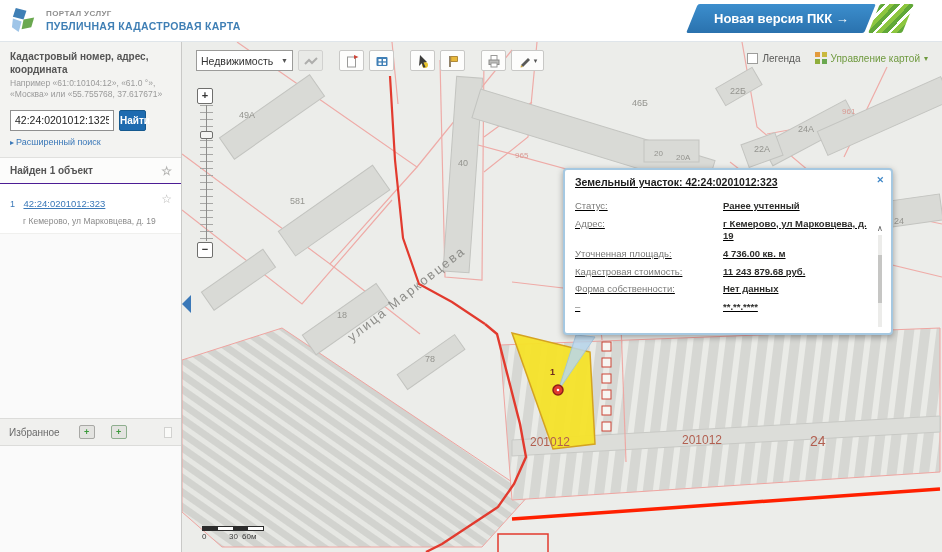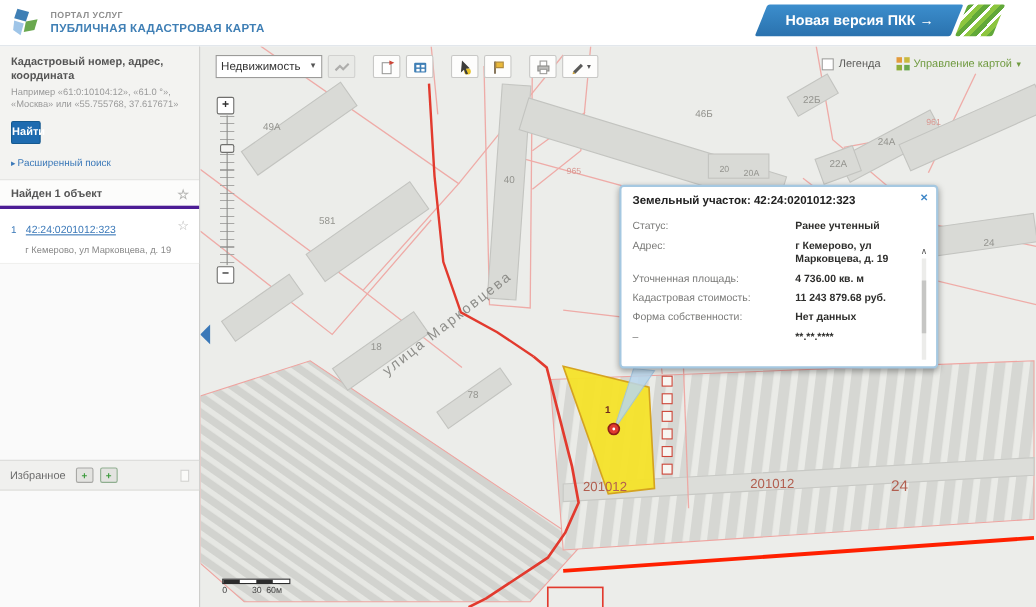--- a/index.html
+++ b/index.html
@@ -22,33 +22,33 @@
   
   .sidebar { position:absolute; top:42px; left:0; width:182px; height:510px; background:#fafafa;
              border-right:1px solid #c9c9c7; z-index:20; }
   .search-sec { background:#f3f3f1; border-bottom:1px solid #e0e0de; padding:8px 10px 10px; }
   .search-title { font-size:10px; font-weight:bold; color:#555; line-height:1.3; }
   .search-hint { font-size:8.5px; color:#9a9a9a; line-height:1.35; margin-top:2px; }
   .search-row { display:flex; gap:5px; margin-top:9px; }
   .search-input { width:104px; height:21px; border:1px solid #8f8f8f; font-size:10.5px; padding:0 4px; color:#222; background:#fff; }
   .find-btn { width:27px; height:21px; background:#1e6bb0; color:#fff; border:1px solid #15598f;
               font-size:10px; font-weight:bold; border-radius:2px; cursor:pointer; }
-  .adv-link { margin-top:12px; font-size:9px; color:#3a78b8; cursor:pointer; }
+  .adv-link { margin-top:6px; font-size:9px; color:#3a78b8; cursor:pointer; }
   .adv-link .arr { font-size:8px; margin-right:2px; }
   .res-header { height:26px; line-height:26px; padding:0 10px; background:#fcfcfb;
-                border-bottom:3px solid #4c1d95; font-size:10px; font-weight:bold; color:#555; position:relative; }
+                border-bottom:1px solid #4c1d95; font-size:10px; font-weight:bold; color:#555; position:relative; }
   .res-header .star { position:absolute; right:9px; top:0; color:#b5b5b3; font-size:12px; cursor:pointer; }
   .res-item { padding:9px 10px 6px; background:#fff; border-bottom:1px solid #f0f0ee; position:relative; }
   .res-idx { font-size:9px; color:#3a78b8; margin-right:4px; }
   .res-link { font-size:9.5px; color:#3a78b8; text-decoration:underline; cursor:pointer; }
   .res-item .star { position:absolute; right:9px; top:8px; color:#b5b5b3; font-size:12px; cursor:pointer; }
   .res-addr { font-size:8.5px; color:#8a8a8a; margin:5px 0 0 13px; line-height:1.3; }
   .fav-row { position:absolute; top:376px; left:0; width:100%; height:28px; background:#f0f0ee;
              border-top:1px solid #dcdcda; border-bottom:1px solid #dcdcda;
-             display:flex; align-items:center; padding:0 9px; gap:6px; }
+             display:flex; align-items:center; padding:0 9px; gap:16px; }
   .fav-label { font-size:10px; color:#6a6a6a; margin-right:3px; }
   .fav-ico { width:16px; height:14px; background:#e3e3e0; border:1px solid #a8a8a5; border-radius:2px;
              font-size:9px; font-weight:bold; color:#3a9a3a; text-align:center; line-height:12px; cursor:pointer; }
   .fav-ico.second { border-color:#8fae8f; }
   .fav-ghost { margin-left:auto; width:8px; height:11px; border:1px solid #d2d2d0; background:#fafaf8; }
   
   .map { position:absolute; top:42px; left:182px; width:760px; height:510px; background:#ecedea; overflow:hidden; }
   .map svg.canvas { position:absolute; top:0; left:0; }
   
   .map-toolbar { position:absolute; top:8px; left:14px; display:flex; gap:5px; align-items:center; z-index:10; }
@@ -85,23 +85,23 @@
   .scale-seg { display:flex; border:1px solid #2c2c2c; width:62px; height:5px; background:#fff; }
   .scale-seg i { flex:1; }
   .scale-seg i:nth-child(odd) { background:#2c2c2c; }
   .scale-labels { position:relative; height:10px; width:76px; font-size:8px; color:#3c3c3c; }
   .scale-labels span { position:absolute; top:1px; }
   .sl0 { left:0; } .sl1 { left:27px; } .sl2 { left:40px; }
   
   .collapse-handle { position:absolute; left:0; top:253px; width:0; height:0; cursor:pointer; z-index:10;
                      border-top:9px solid transparent; border-bottom:9px solid transparent; border-right:9px solid #3a78b8; }
   
-  .popup { position:absolute; left:381px; top:126px; width:290px; height:167px; background:#fff;
+  .popup { position:absolute; left:381px; top:126px; width:330px; height:167px; background:#fff;
            border:2px solid #a5c8e1; border-radius:4px; box-shadow:0 2px 6px rgba(0,0,0,.35);
-           z-index:25; overflow:hidden; }
+           z-index:25; overflow:hidden;text-decoration:underline; }
   .popup-title { padding:6px 22px 4px 10px; font-size:10.5px; font-weight:bold; color:#222; }
   .popup-close { position:absolute; right:7px; top:5px; font-size:9px; font-weight:bold; color:#3f87c7; cursor:pointer; }
   .tabs { display:flex; gap:3px; margin:2px 7px 0; border-bottom:1px solid #cfcfcd; align-items:flex-end; }
   .tab { padding:4px 6px 3px; font-size:9.5px; font-weight:bold; color:#4a4a48; background:#f1f1ef;
          border:1px solid #cfcfcd; border-bottom:none; border-radius:2px 2px 0 0; cursor:pointer; white-space:nowrap; }
   .tab.active { background:#fff; border-top:3px solid #57b847; color:#2f2f2d; margin-bottom:-1px; padding-bottom:4px; }
   .popup-body { position:relative; padding:8px 24px 0 10px; }
   .info-row { display:flex; margin-bottom:6px; }
   .info-label { flex:0 0 148px; font-size:9.5px; color:#7a7a78; }
   .info-value { font-size:9.5px; font-weight:bold; color:#2e2e2c; line-height:1.25; width:148px; }
@@ -131,20 +131,21 @@
       </div>
     <div class="banner-green"></div>
   </div>
 </div>
 
 <div class="sidebar">
   <div class="search-sec">
     <div class="search-title">Кадастровый номер, адрес, координата</div>
     <div class="search-hint">Например «61:0:10104:12», «61.0 °», «Москва» или «55.755768, 37.617671»</div>
     <div class="search-row">
+      <input class="search-input" value="42:24:0201012:1325" style="">
       <button class="find-btn">Найти</button>
     </div>
     <div class="adv-link">
       <span class="arr">▸</span><span>Расширенный поиск</span>
     </div>
   </div>
 
   <div class="res-header">
     <span>Найден 1 объект</span>
     <span class="star">☆</span>

